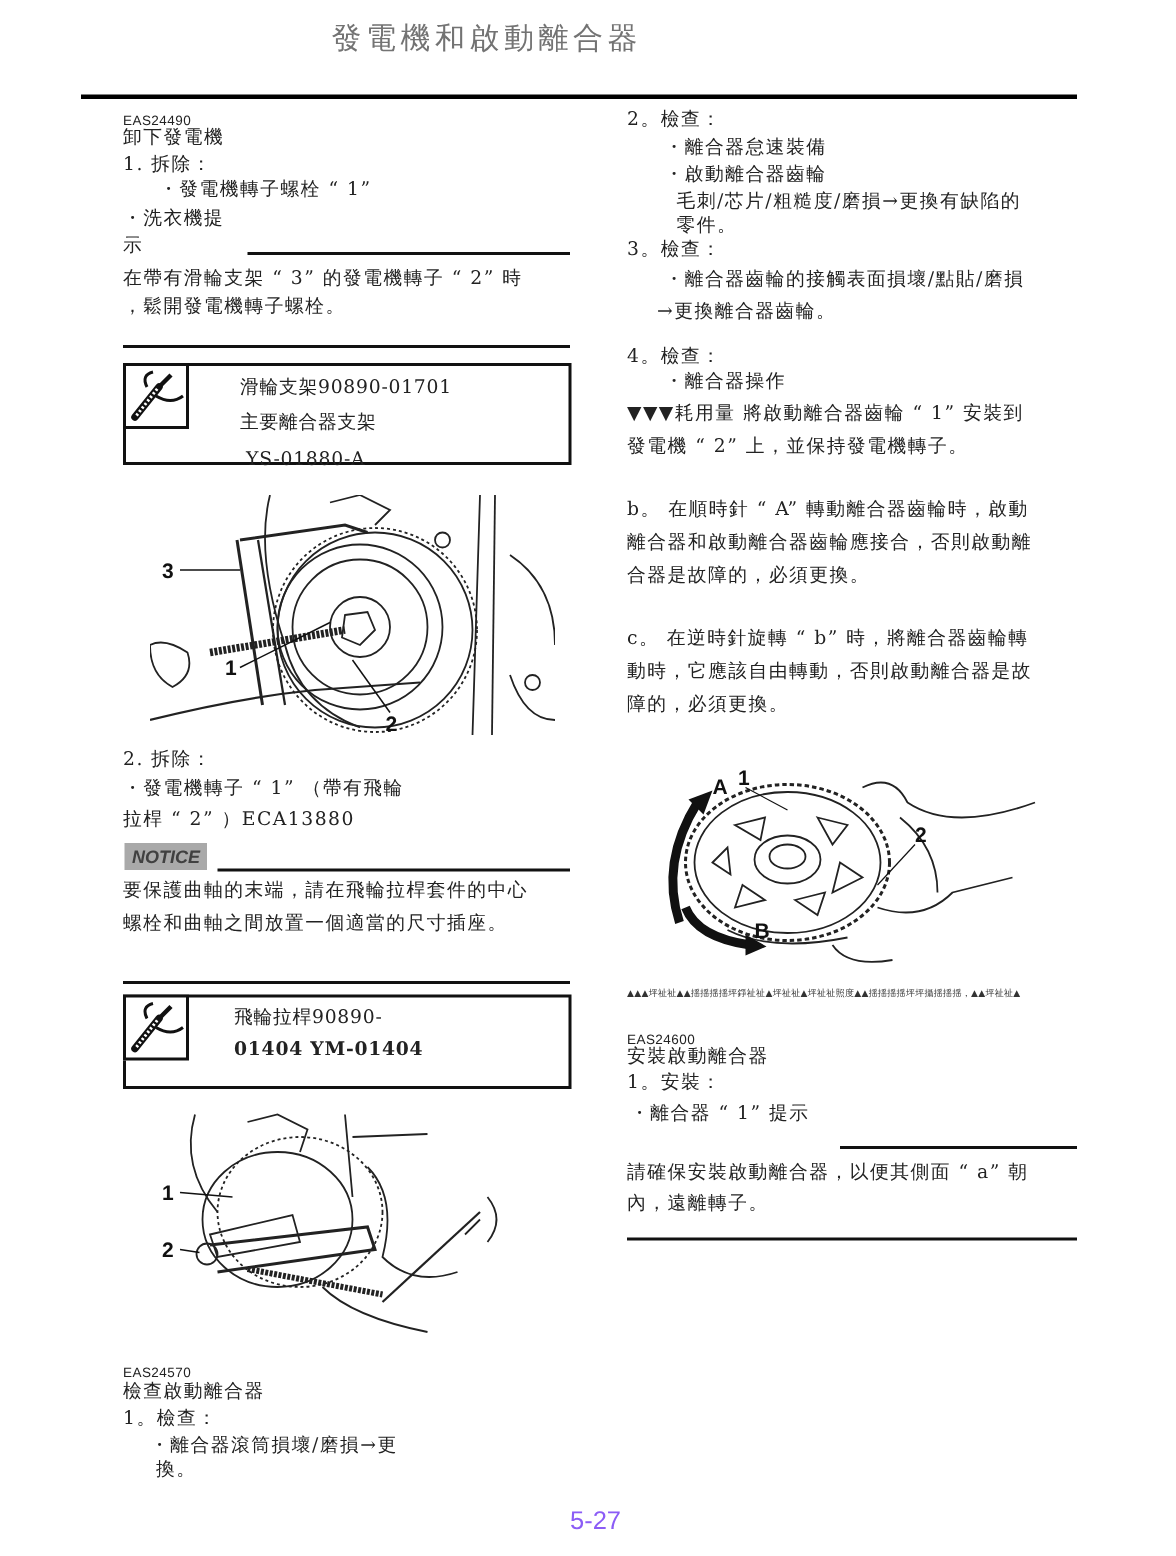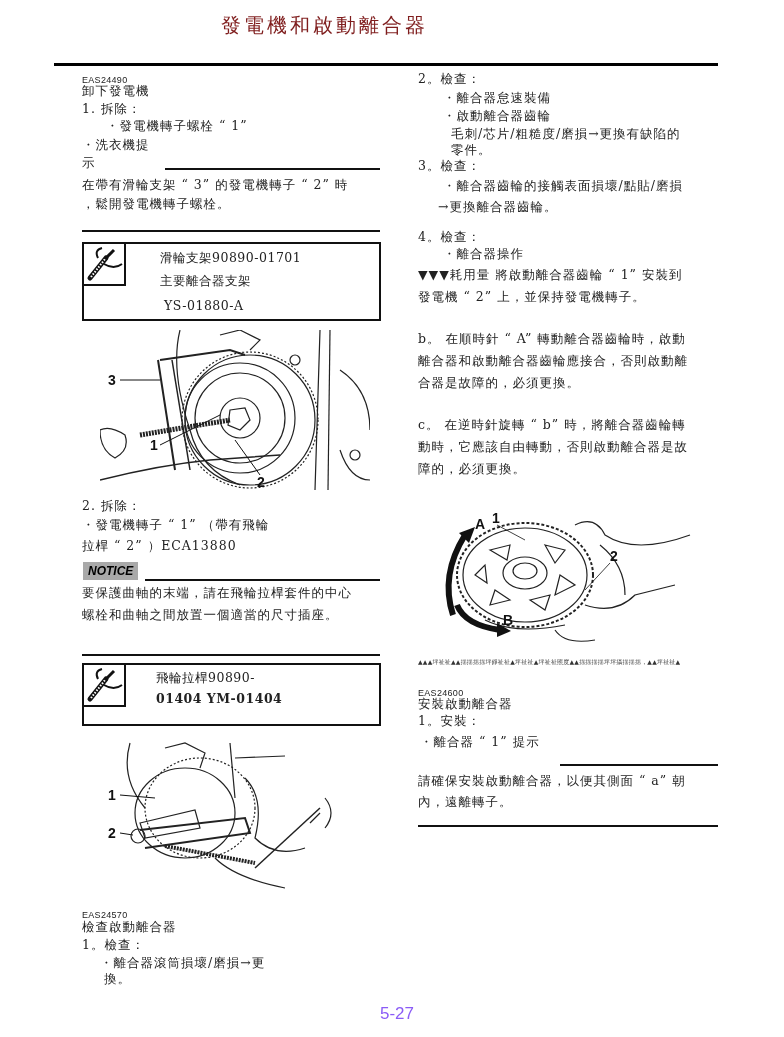--- a/index.html
+++ b/index.html
@@ -1,27 +1,27 @@
 <!DOCTYPE html>
 <html><head>
 <meta charset="utf-8">
 <style>
   * { box-sizing: border-box; margin: 0; padding: 0; }
   html, body { width: 784px; height: 1037px; background: #ffffff; overflow: hidden; }
   body { position: relative; font-family: "DejaVu Serif", "Liberation Serif", serif; color: #222; }
   .abs { position: absolute; }
-  .title { left: 0; width: 649px; top: 12px; text-align: center; font-size: 20px; letter-spacing: 3px; color: #7f1d1d; }
+  .title { left: 0; width: 649px; top: 12px; text-align: center; font-size: 20px; letter-spacing: 3px; color: #737373; }
   .topbar { left: 54px; top: 63px; width: 664px; height: 3px; background: #000; }
   .code { font-family: "Liberation Sans", sans-serif; font-size: 9px; color: #222; letter-spacing: 0.3px; }
   .t { font-size: 12.5px; line-height: 18px; white-space: nowrap; color: #222; letter-spacing: 1px; }
   .rule { height: 1.5px; background: #111; }
   .toolbox { border: 2px solid #111; background: #fff; }
   .toolicon { position: absolute; left: -2px; top: -2px; width: 44px; height: 44px; border: 2px solid #111; background: #fff; }
   .tooltext { position: absolute; font-size: 12.5px; line-height: 20px; white-space: nowrap; letter-spacing: 0.5px; }
-  .notice { background: #a9a9a9; font-family: "Liberation Sans", sans-serif; font-weight: bold; font-style: italic; font-size: 12px; color: #000000; padding: 2px 5px; }
+  .notice { background: #a9a9a9; font-family: "Liberation Sans", sans-serif; font-weight: bold; font-style: italic; font-size: 12px; color: #404040; padding: 2px 5px; }
   .figure { background: #fff; }
   .pagenum { font-family: "Liberation Sans", sans-serif; font-weight: normal; font-size: 17px; color: #8b5cf6; }
   .garble { font-size: 6px; letter-spacing: 0.2px; color: #333; white-space: nowrap; }
 </style>
 </head>
 <body>
 
 <div class="abs title">發電機和啟動離合器</div>
 <div class="abs topbar"></div>
 
@@ -29,21 +29,21 @@
 <div class="abs t" style="left:82px;top:82px;">卸下發電機</div>
 <div class="abs t" style="left:82px;top:100px;">1. 拆除：</div>
 <div class="abs t" style="left:106px;top:117px;">・發電機轉子螺栓 “ 1”</div>
 <div class="abs t" style="left:82px;top:136px;">・洗衣機提</div>
 <div class="abs t" style="left:82px;top:154px;">示</div>
 <div class="abs rule" style="left:165px;top:168px;width:215px;"></div>
 <div class="abs t" style="left:82px;top:176px;">在帶有滑輪支架 “ 3” 的發電機轉子 “ 2” 時</div>
 <div class="abs t" style="left:82px;top:195px;">，鬆開發電機轉子螺栓。</div>
 <div class="abs rule" style="left:82px;top:230px;width:298px;"></div>
 
-<div class="abs toolbox" style="left:82px;top:242px;width:299px;height:79px;">
+<div class="abs toolbox" style="left:82px;top:242px;width:299px;height:68px;">
   <div class="toolicon">
     <svg width="40" height="40" viewBox="0 0 40 40">
       <path d="M6 34 L22 14" stroke="#111" stroke-width="5" fill="none" stroke-linecap="round"></path>
       <path d="M7 33 L21 15" stroke="#fff" stroke-width="2" fill="none" stroke-dasharray="1.5 1.5"></path>
       <path d="M14 14 Q10 6 18 4" stroke="#111" stroke-width="2" fill="none"></path>
       <path d="M20 20 Q30 26 38 20" stroke="#111" stroke-width="2" fill="none"></path>
       <path d="M22 14 L30 6" stroke="#111" stroke-width="3" fill="none"></path>
     </svg>
   </div>
   <div class="tooltext" style="left:76px;top:4px;">滑輪支架90890-01701</div>

